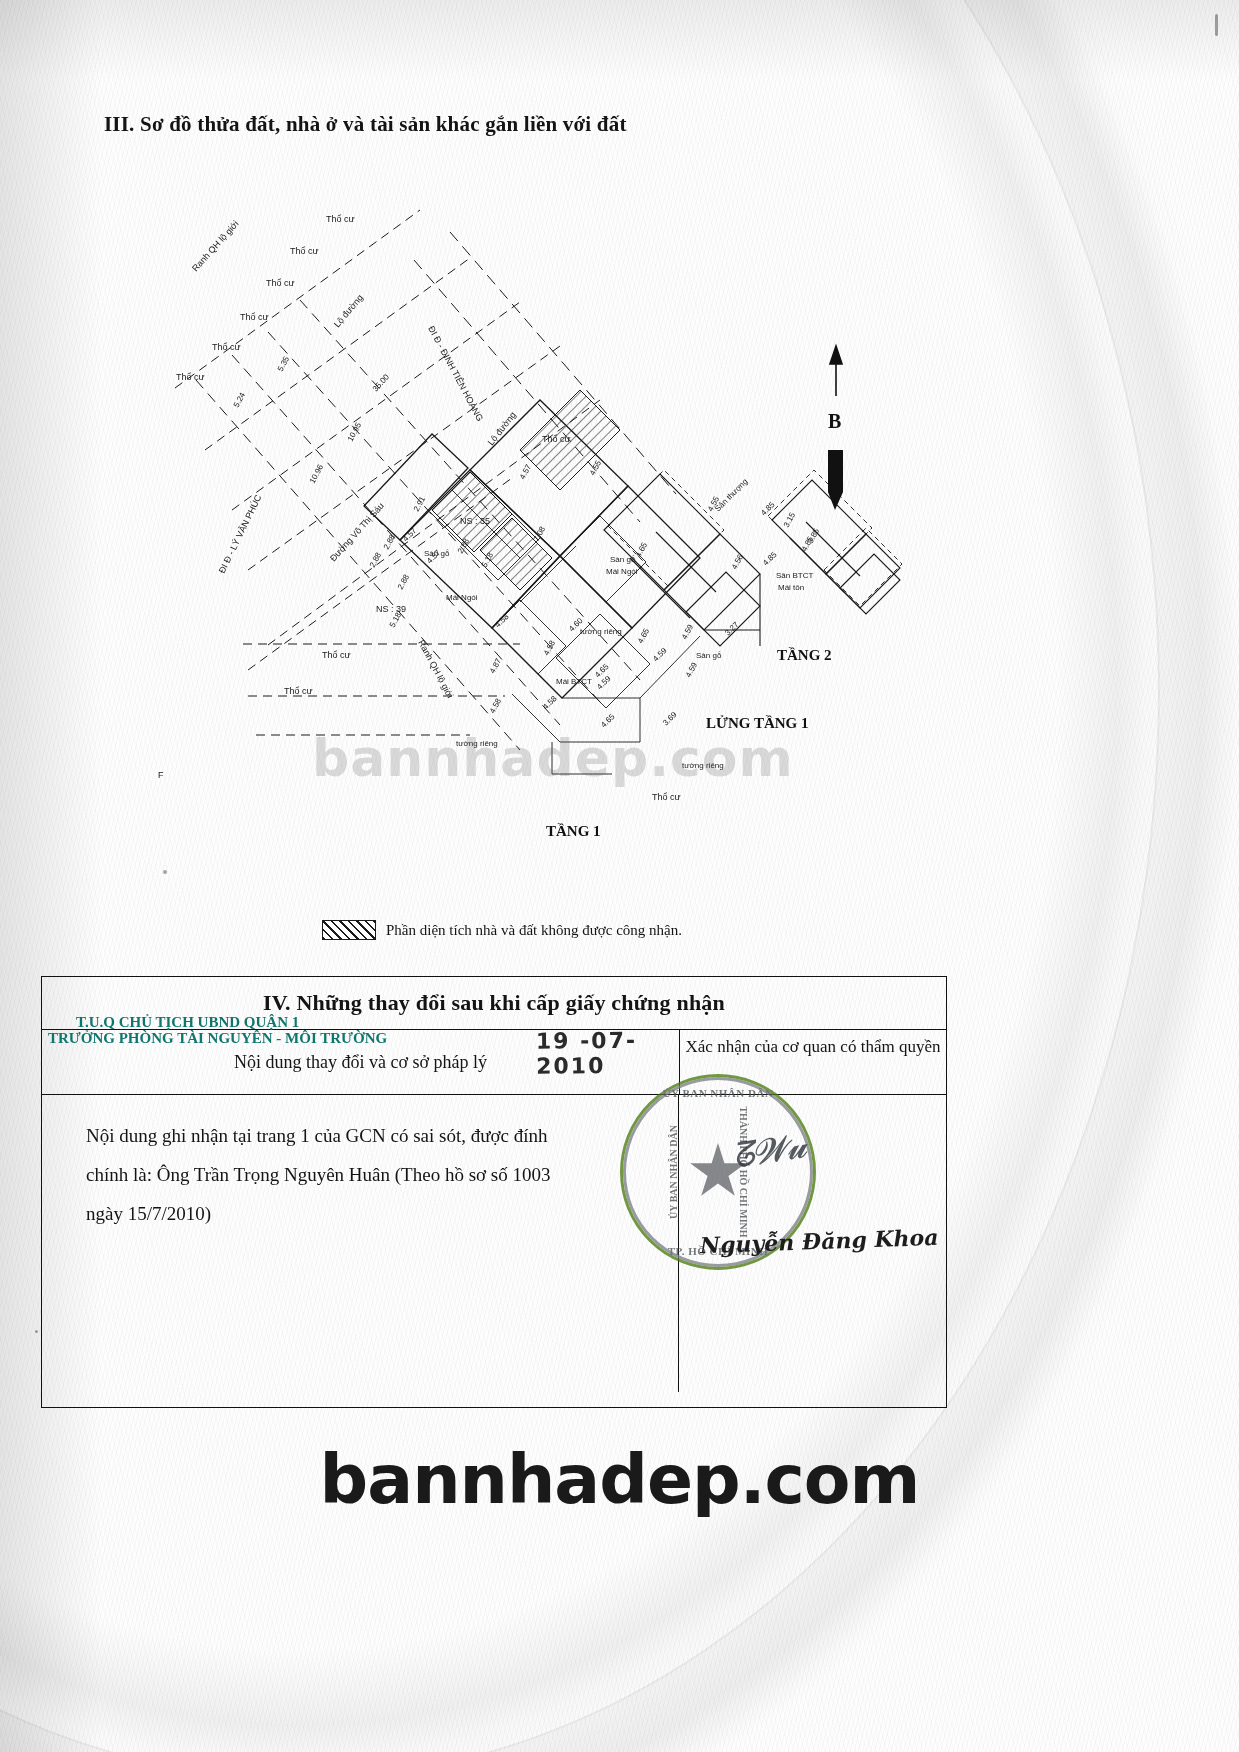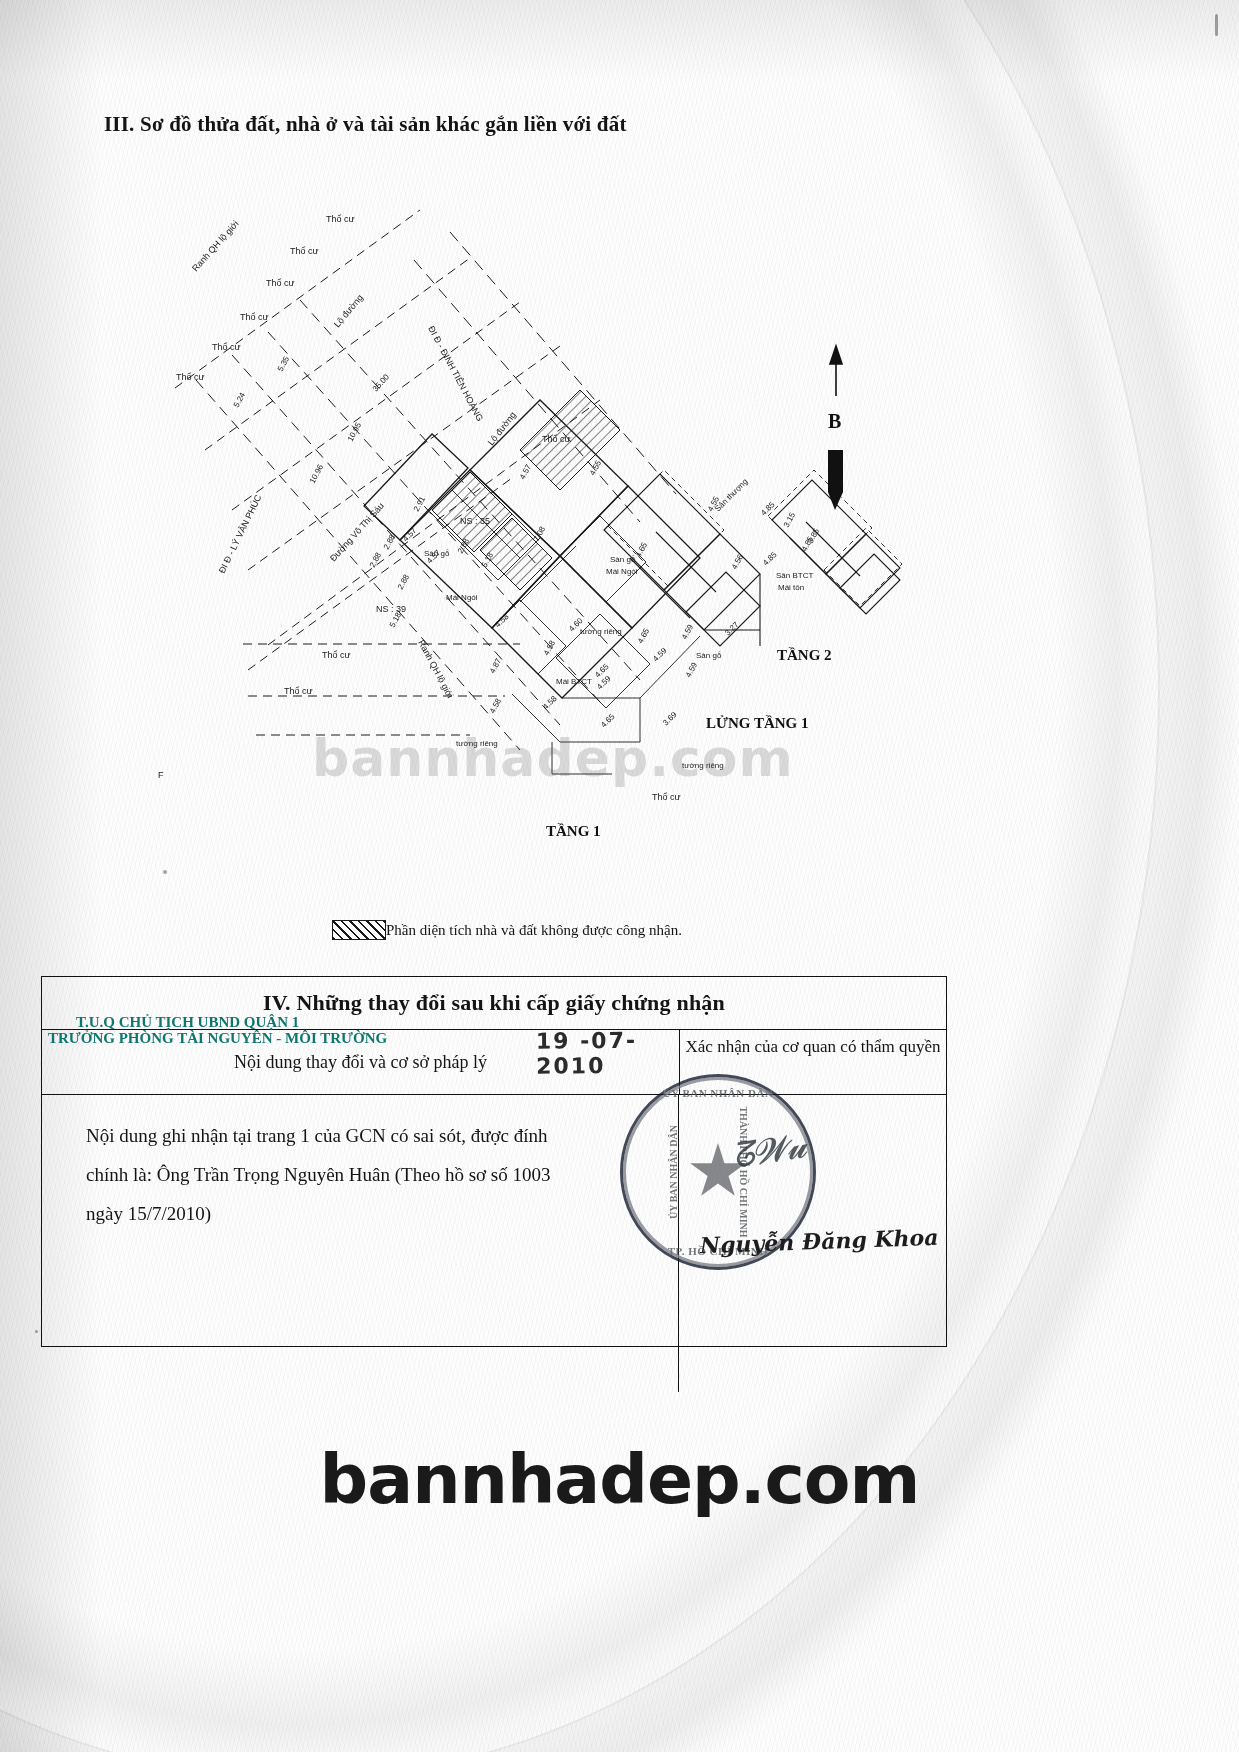--- a/index.html
+++ b/index.html
@@ -87,39 +87,40 @@
   
   .diagram {
     position: absolute;
     left: 0; top: 150px;
     width: 1239px; height: 820px;
   }
   .diagram svg { display: block; }
 
   .legend-row {
     position: absolute;
-    left: 332px;
+    left: 322px;
     top: 920px;
     display: flex;
     align-items: center;
+    gap: 10px;
   }
   .legend-swatch {
     width: 52px; height: 18px;
     border: 1px solid #1a1a1a;
     background: repeating-linear-gradient(45deg, #1a1a1a 0 1.5px, #ffffff 1.5px 6px);
   }
   .legend-text { font-size: 15px; }
 
   
   .table-iv {
     position: absolute;
     left: 41px;
     top: 976px;
     width: 906px;
-    height: 371px;
+    height: 432px;
     border: 1.5px solid #111;
     box-sizing: border-box;
   }
   .tb-title {
     height: 52px;
     border-bottom: 1.5px solid #111;
     display: flex;
     align-items: center;
     justify-content: center;
     font-size: 22px;
@@ -184,21 +185,21 @@
   .ovr-line2 { left: 6px; top: 52px; }
 
   
   .seal {
     position: absolute;
     left: 620px;
     top: 1074px;
     width: 190px;
     height: 190px;
     border-radius: 50%;
-    border: 3px solid #0f172a;
+    border: 3px solid #4d7c0f;
     box-shadow: inset 0 0 0 3px #7c8085;
     opacity: .78;
     pointer-events: none;
   }
   .seal-inner {
     position: absolute;
     inset: 26px;
     border-radius: 50%;
   }
   .seal-star {

